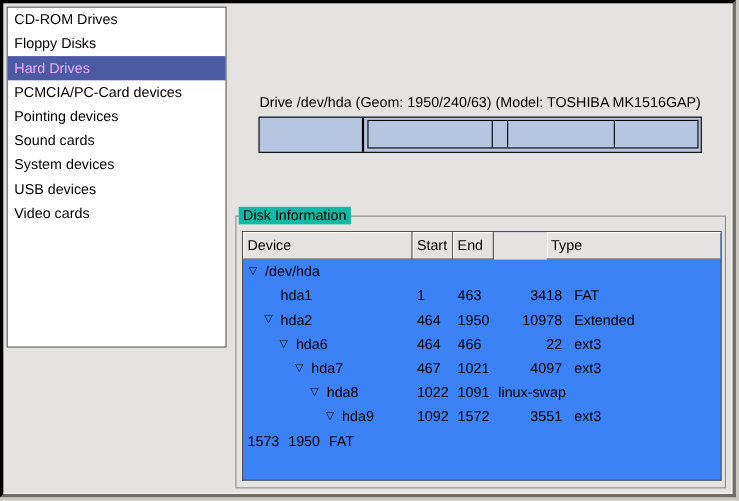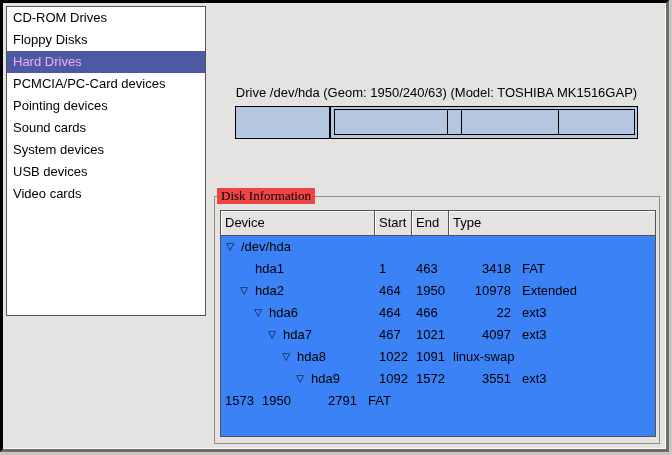--- a/index.html
+++ b/index.html
@@ -45,37 +45,37 @@
   }
   .extended-inner .seg { height:100%; }
   .extended-inner .seg.div { border-left:1px solid #000; }
 
   
   .groupbox {
     position:absolute; left:211px; top:193px; width:446px; height:248px;
     border:1px solid #908d87;
   }
   .group-label {
-    position:absolute; left:2px; top:-9px; background:#ef4444;
-    padding:0 4px; line-height:16px; white-space:nowrap;font-family:Liberation Serif, serif;
+    position:absolute; left:2px; top:-9px; background:#14b8a6;
+    padding:0 4px; line-height:16px; white-space:nowrap;
   }
 
   
   .table {
     position:absolute; left:5px; top:13px; width:436px; height:227px;
     border:1px solid #55524c; background:#3b82f6; overflow:hidden;
   }
   .thead { display:flex; height:25px; background:#e5e3e1; }
   .th {
     height:25px; line-height:23px; padding-left:4px;
     border-right:1px solid #55524c; border-bottom:1px solid #55524c;
     box-shadow: inset 1px 1px 0 #ffffff;
     white-space:nowrap; overflow:hidden; cursor:default;
   }
-  .th:last-child { border-right:none; }
+  .th:last-child { border-right:none;margin-left:48px; }
   .c0 { width:154px; } .c1 { width:37px; } .c2 { width:37px; }
   .c3 { width:69px; } .c4 { flex:1; }
   .tr { display:flex; height:22px; line-height:22px; }
   .td { white-space:nowrap; overflow:hidden; }
   .td.c0 { position:relative; }
   .td.c1, .td.c2 { padding-left:4px; }
   .td.c3 { text-align:right; padding-right:7px; }
   .td.c4 { padding-left:4px; }
   .expander {
     position:absolute; top:0; width:14px; line-height:22px;
@@ -189,20 +189,19 @@
               <span class="dev-label" style="left: 90px;">hda9</span>
             </div>
             <div class="td c1">1092</div>
             <div class="td c2">1572</div>
             <div class="td c3">3551</div>
             <div class="td c4">ext3</div>
           </div>
           <div class="tr">
             <div class="td c1">1573</div>
             <div class="td c2">1950</div>
-            <div class="td c3">2791</div>
             <div class="td c4">FAT</div>
           </div>
         </div>
     </div>
   </div>
 
 </div>
 
 </body></html>

